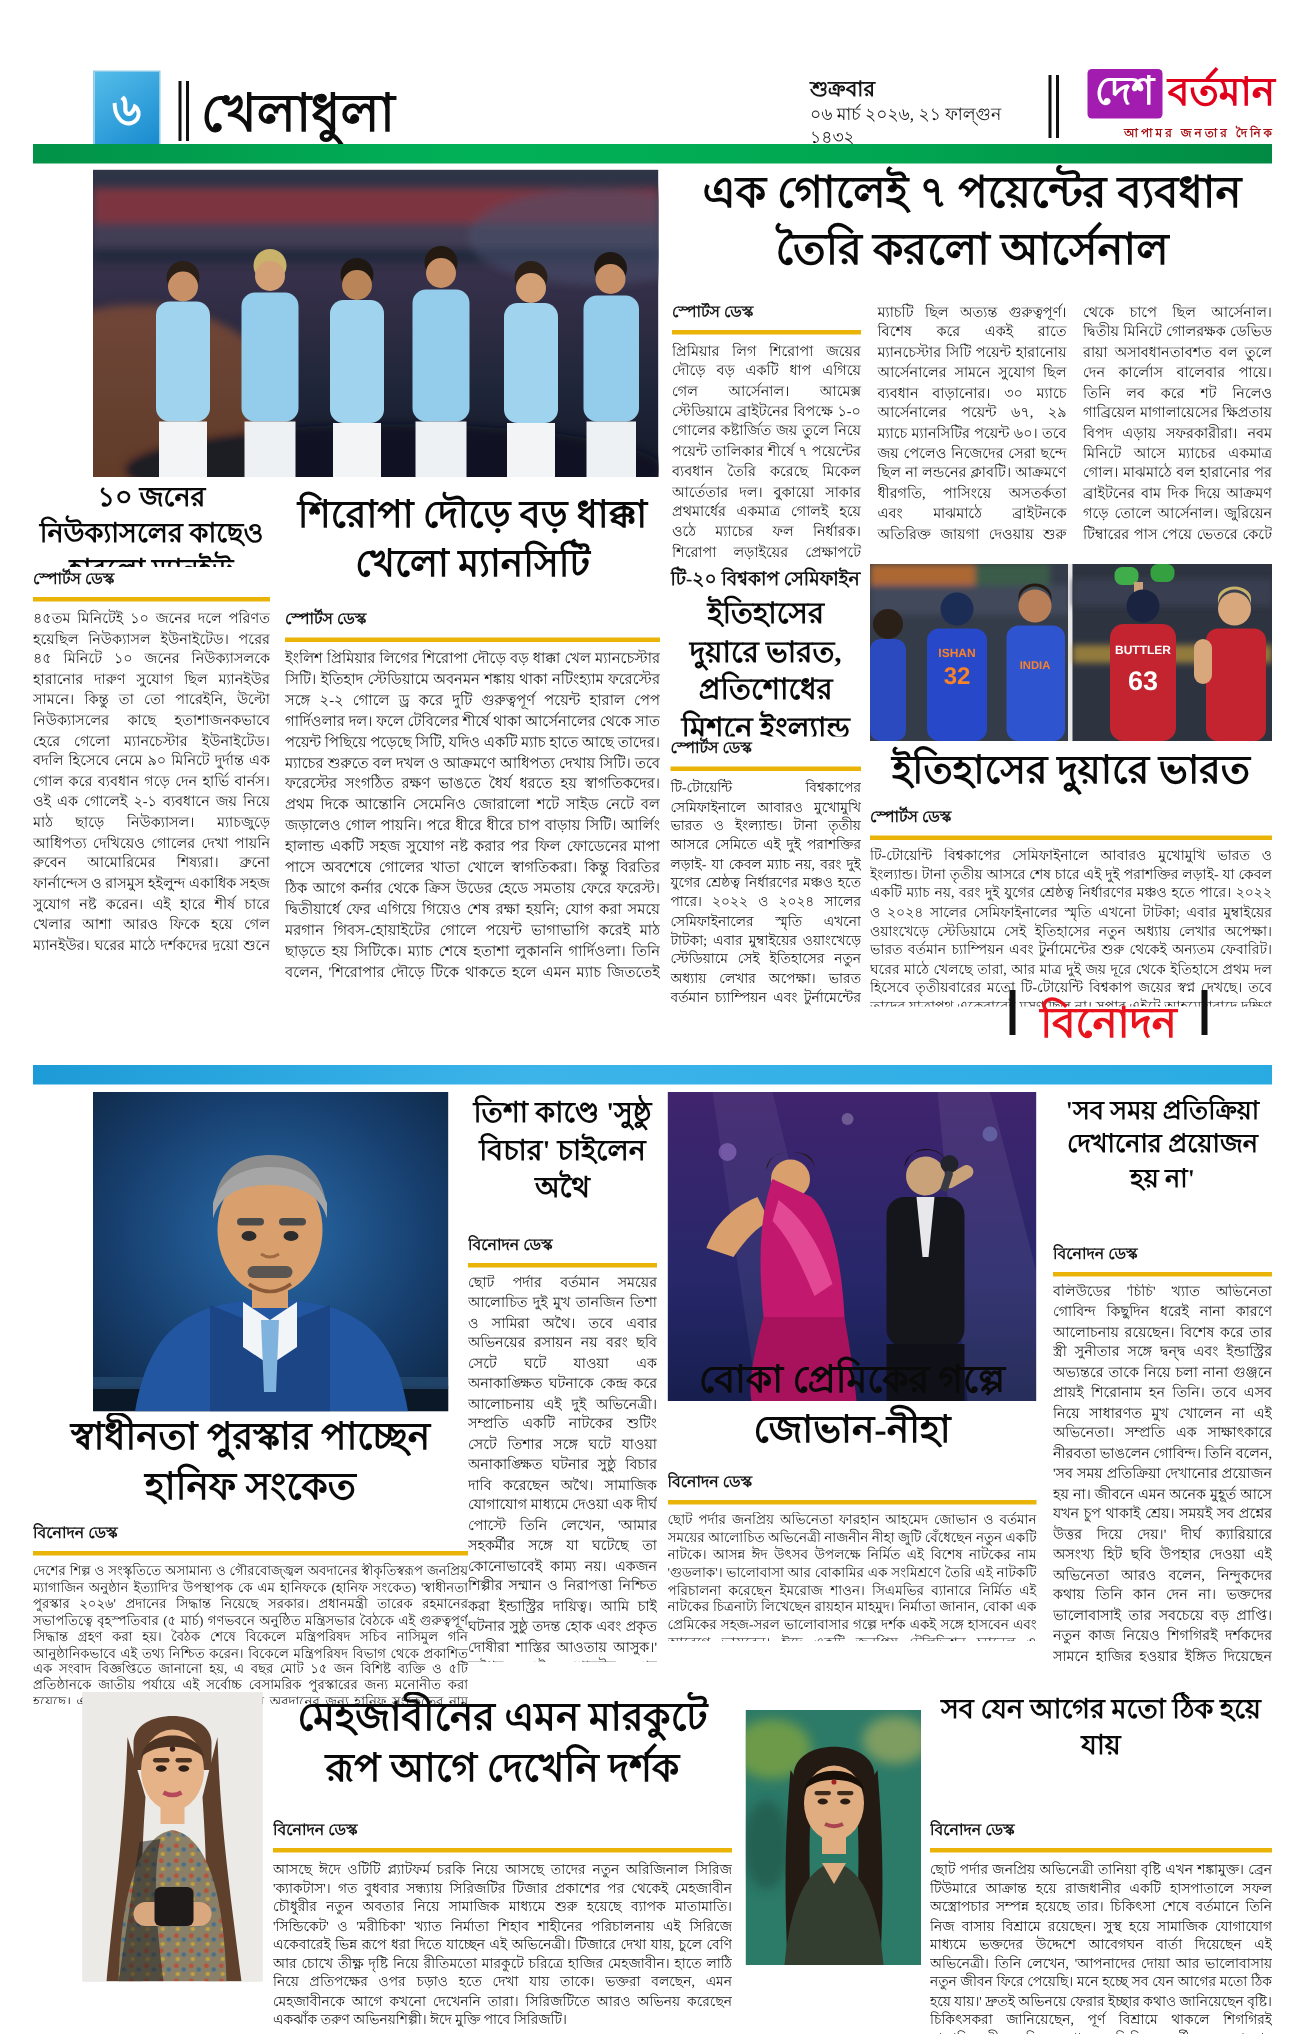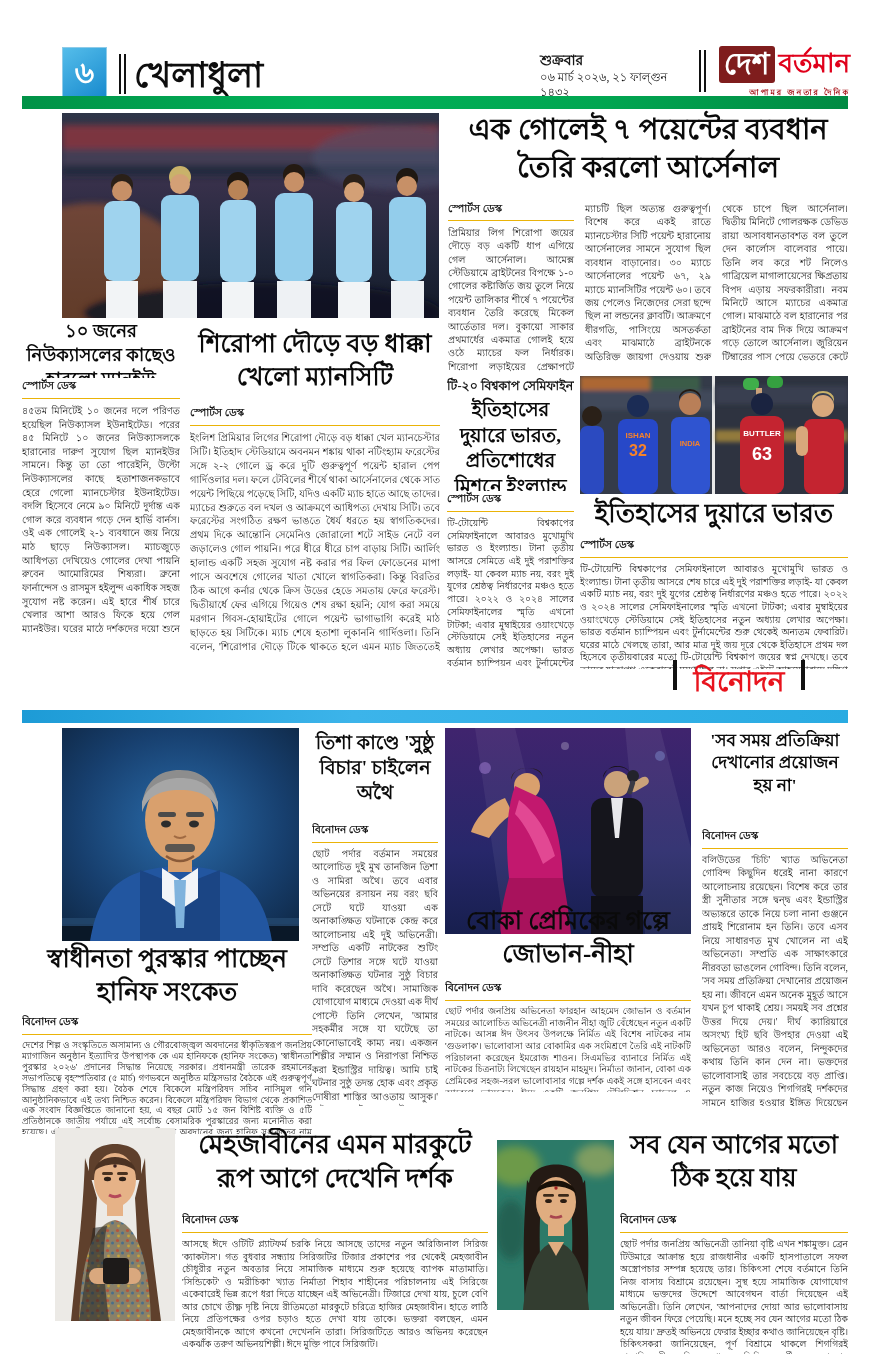--- a/index.html
+++ b/index.html
@@ -20,30 +20,30 @@
   }
   .dbar { width:7px; border-left:2px solid #111; border-right:2px solid #111; }
   #secbars { left:119px; top:54px; height:40px; }
   #sectitle { left:134px; top:48px; width:260px; font-size:35px; font-weight:bold; color:#0d0d0d; white-space:nowrap; overflow:hidden; }
   #dateblock { left:540px; top:52px; width:152px; line-height:1.3; }
   #dateblock .weekday { font-size:14px; font-weight:bold; }
   #dateblock .dateline { font-size:11.5px; }
   #logobars { left:699px; top:50px; height:42px; }
   #logo { left:710px; top:46px; width:140px; text-align:right; }
   #logo .logorow { display:flex; align-items:center; gap:4px; justify-content:flex-end; }
-  #logo .logo1 { background:#7f1d1d; color:#fff; font-weight:bold; font-size:30px; padding:1px 5px 3px; border-radius:3px; line-height:1.1; }
+  #logo .logo1 { background:#a21caf; color:#fff; font-weight:bold; font-size:26px; padding:1px 5px 3px; border-radius:3px; line-height:1.1; }
   #logo .logo2 { color:#e0001b; font-weight:bold; font-size:26px; line-height:1.1; }
   #logo .tagline { font-size:8px; letter-spacing:2px; color:#a50d12; margin-top:3px; font-weight:bold; }
   #greenbar { left:22px; top:96px; width:826px; height:13px;
     background:linear-gradient(90deg,#00augment 0); background:linear-gradient(90deg,#019247,#01b158 35%,#01a651 70%,#018a43); }
 
   
   .headline { font-weight:bold; text-align:center; line-height:1.32; color:#0a0a0a; overflow:hidden; }
   .kicker { font-weight:bold; text-align:center; font-size:12.5px; overflow:hidden; white-space:nowrap; }
-  .byline { font-weight:bold; font-size:10.5px; border-bottom:1px solid #eab308; padding-bottom:3px; margin-bottom:5px; overflow:hidden; white-space:nowrap; }
+  .byline { font-weight:bold; font-size:10.5px; border-bottom:3px solid #eab308; padding-bottom:3px; margin-bottom:5px; overflow:hidden; white-space:nowrap; }
   .body-text { text-align:justify; overflow:hidden; color:#1b1b1b; }
   .photo { overflow:hidden; background:#dddddd; }
   .photo svg { display:block; width:100%; height:100%; }
 
   
   #photo-mancity   { left:62px;  top:113px; width:377px; height:205px; }
   #lead-headline   { left:448px; top:110px; width:400px; height:88px;  font-size:29px; }
   #lead-body       { left:448px; top:202px; width:400px; height:174px;
                      column-count:3; column-gap:11px; font-size:9.6px; line-height:1.4; }
   #manutd          { left:22px;  top:320px; width:158px; }
@@ -82,21 +82,21 @@
   #hanif-art .body-text{ font-size:8.8px; line-height:1.24; height:94px; }
   #jovan-art       { left:445px; top:904px; width:246px; }
   #jovan-art .headline { font-size:25px; height:76px; }
   #jovan-art .body-text{ font-size:9px;  line-height:1.3; height:86px; }
   #photo-meha      { left:55px;  top:1128px; width:120px; height:193px; }
   #meha-art        { left:182px; top:1128px; width:306px; }
   #meha-art .headline { font-size:26px; height:84px; }
   #meha-art .body-text{ font-size:9.2px; line-height:1.36; height:118px; }
   #photo-brishti   { left:497px; top:1140px; width:117px; height:170px; }
   #brishti-art     { left:620px; top:1128px; width:228px; }
-  #brishti-art .headline { font-size:25px; height:84px; }
+  #brishti-art .headline { font-size:18px; height:84px; }
   #brishti-art .body-text{ font-size:9.2px; line-height:1.36; height:116px; }
 </style>
 </head>
 <body>
 
 <div class="page">
 
   <div class="abs" id="pagenum">
     <span>৬</span>
   </div>

